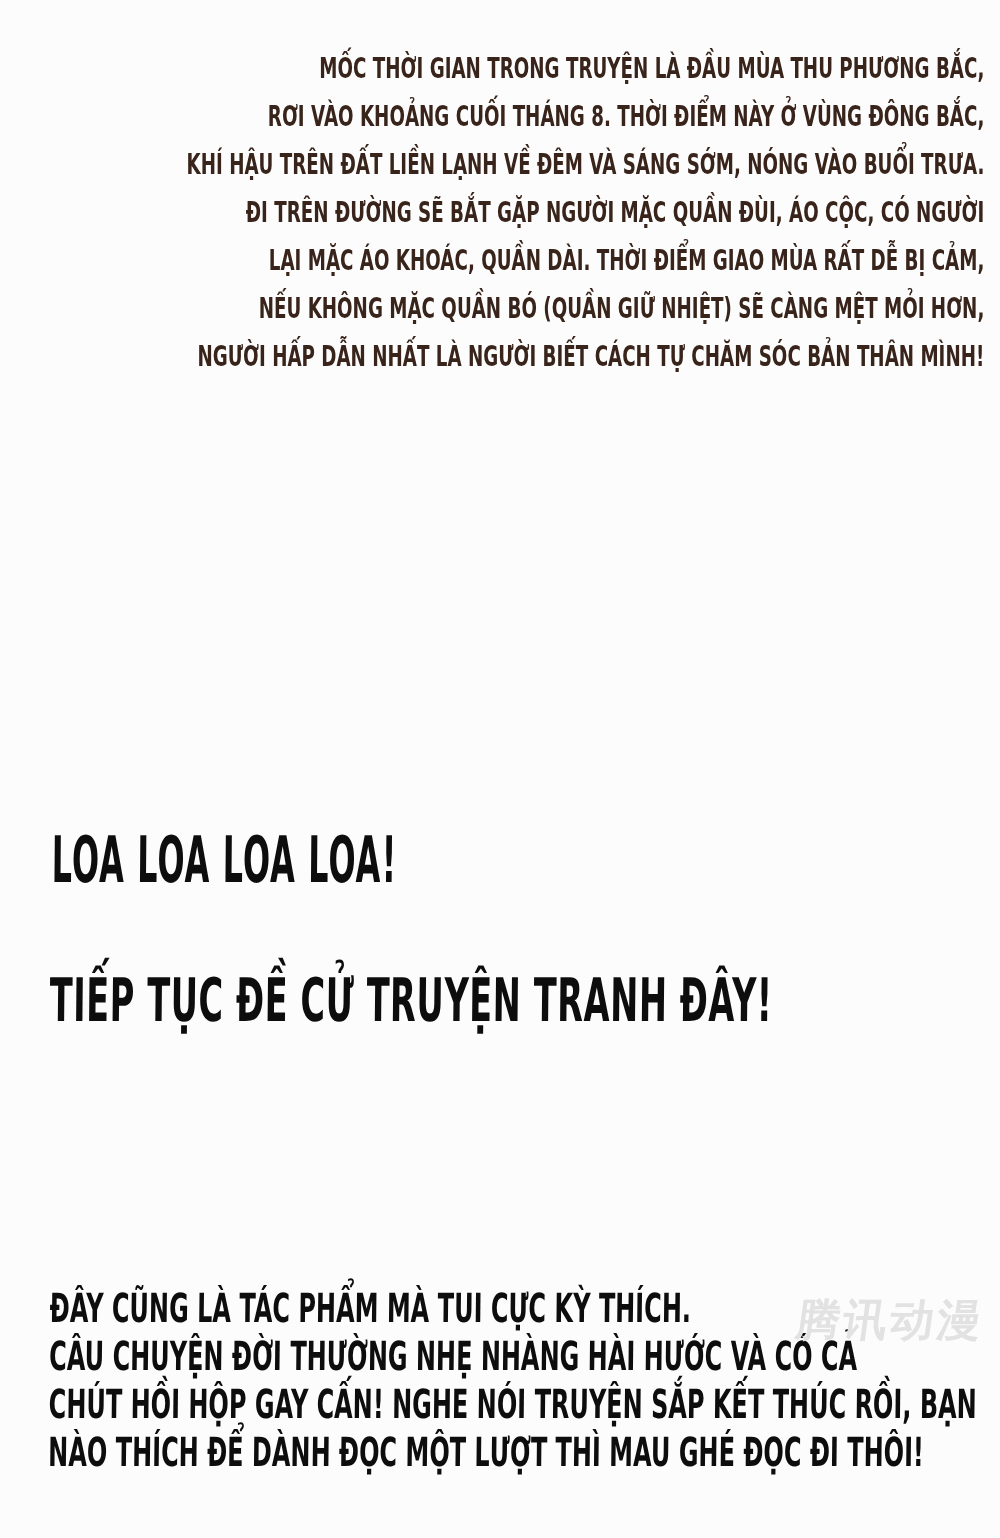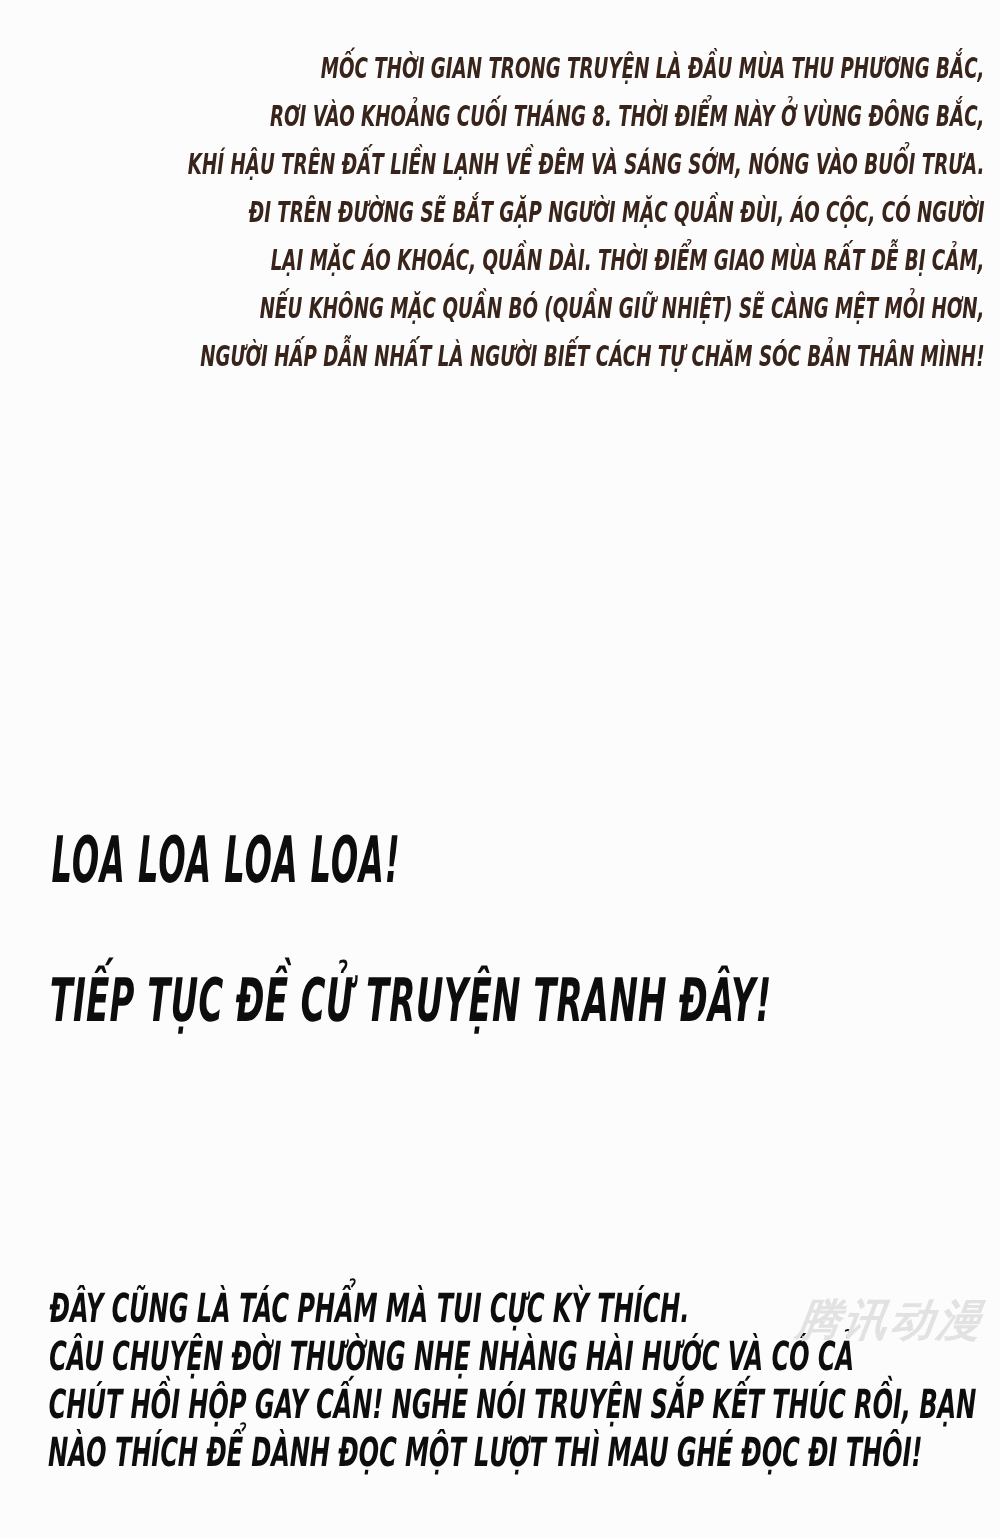--- a/index.html
+++ b/index.html
@@ -7,21 +7,20 @@
     padding: 0;
     background: #ffffff;
   }
   .page {
     position: relative;
     width: 1000px;
     height: 1538px;
     background: #fcfcfc;
     overflow: hidden;
     font-family: "DejaVu Sans", sans-serif;
-    font-style: italic;
   }
   
   .intro-note {
     position: absolute;
     top: 44px;
     right: 16px;
     text-align: right;
     font-size: 29px;
     line-height: 48px;
     font-weight: bold;

